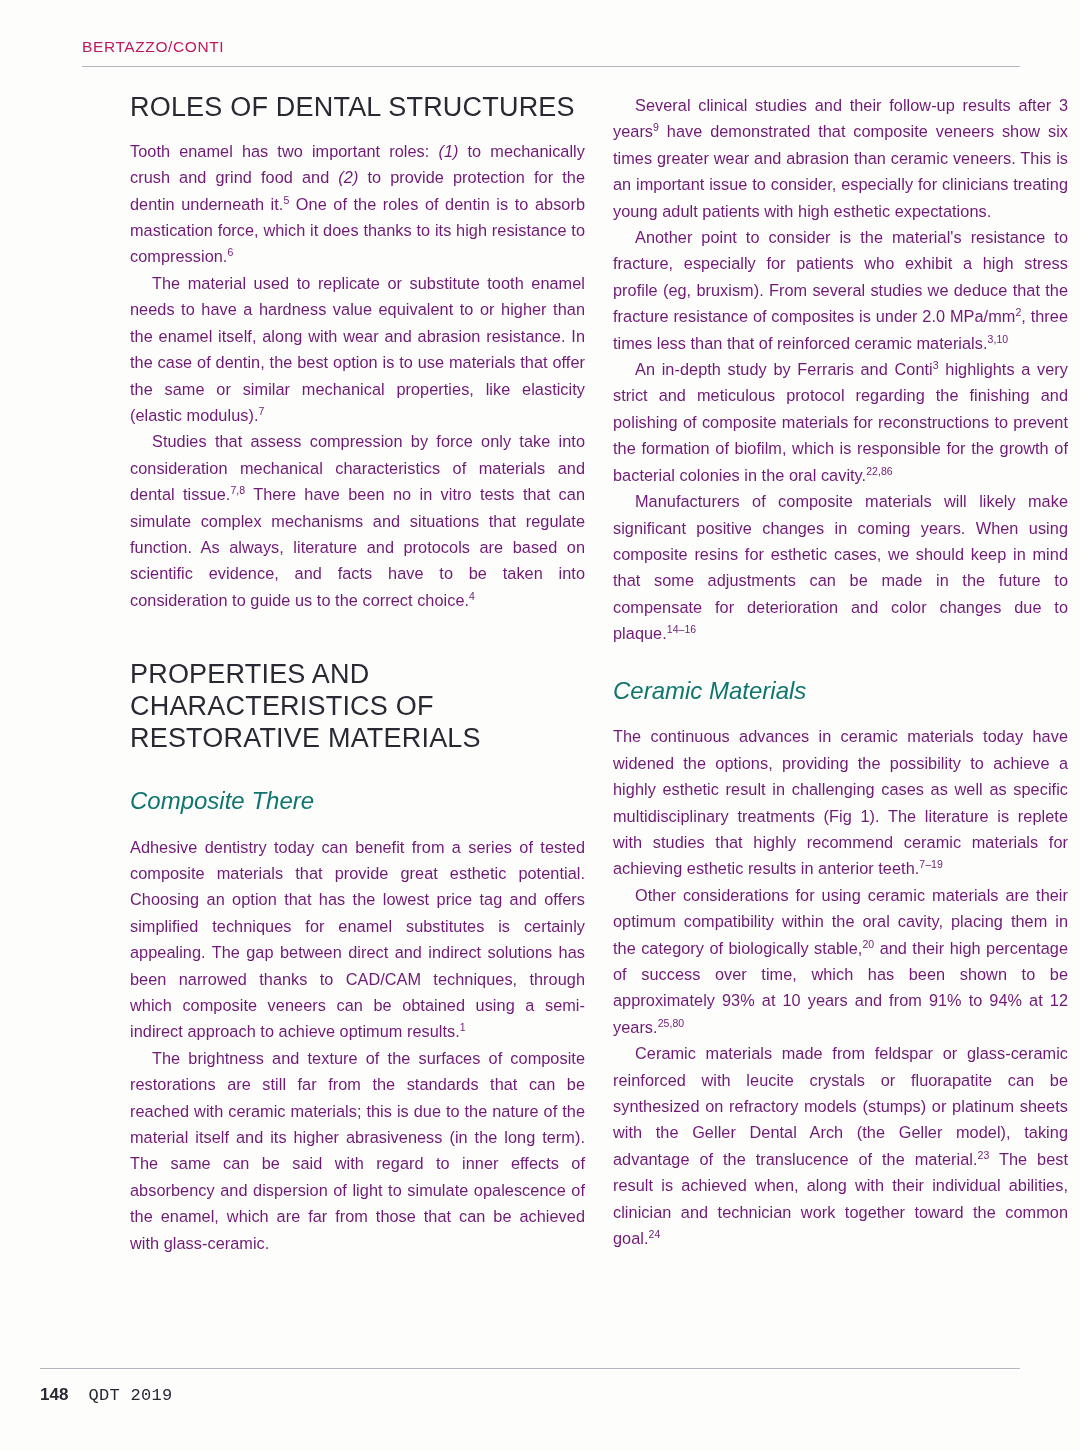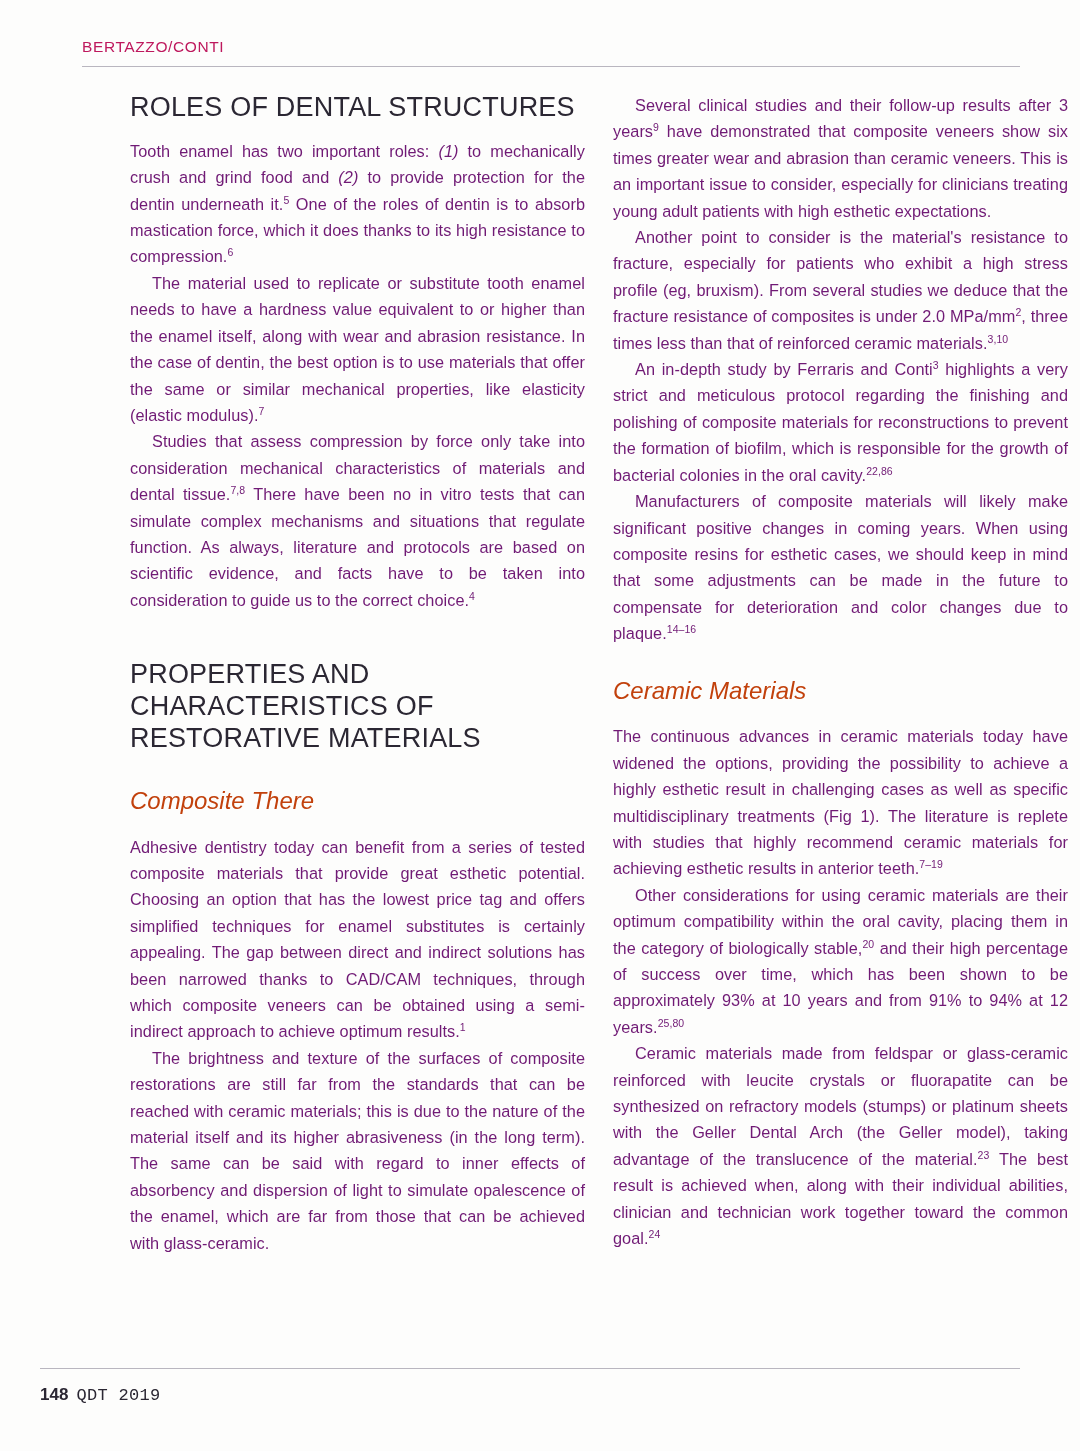--- a/index.html
+++ b/index.html
@@ -57,21 +57,21 @@
     margin: 0 0 14px 0;
     color: #2b2733;
     letter-spacing: 0.2px;
   }
   h2.subsection {
     font-size: 24px;
     font-weight: 400;
     font-style: italic;
     line-height: 1.2;
     margin: 0 0 18px 0;
-    color: #c2410c;
+    color: #0f766e;
   }
   p.body {
     font-size: 16.3px;
     line-height: 26.4px;
     margin: 0;
     text-align: justify;
     color: #701a75;
     letter-spacing: 0.05px;
   }
   p.body.indent { text-indent: 22px; }
@@ -96,21 +96,21 @@
   }
   .folio {
     position: absolute;
     left: 40px;
     top: 1385px;
     font-size: 17px;
     color: #2b2733;
   }
   .folio .num {
     font-weight: bold;
-    margin-right: 8px;
+    margin-right: 20px;
   }
   .folio .label {
     font-weight: 400;
     letter-spacing: 0.3px;
     font-family: Liberation Mono, monospace;
   }
 </style>
 </head>
 <body>
 

